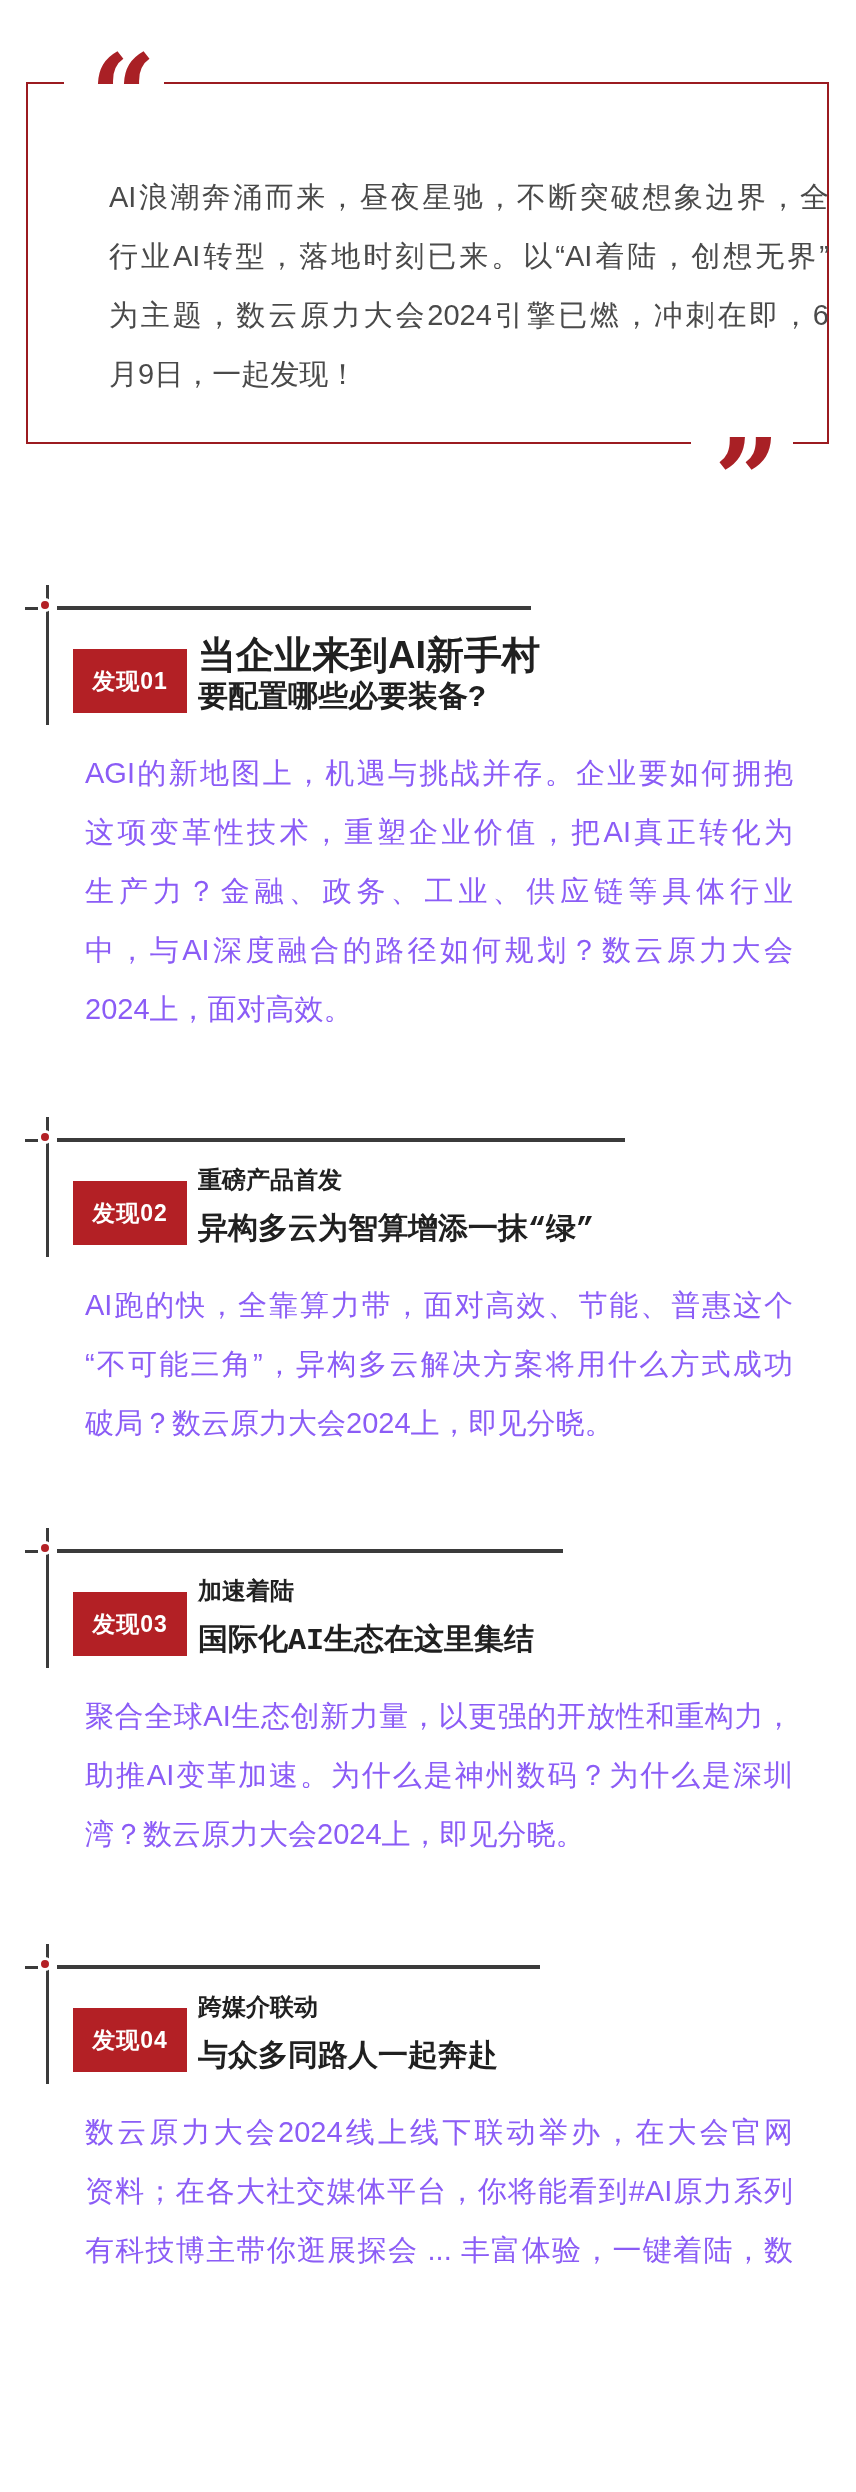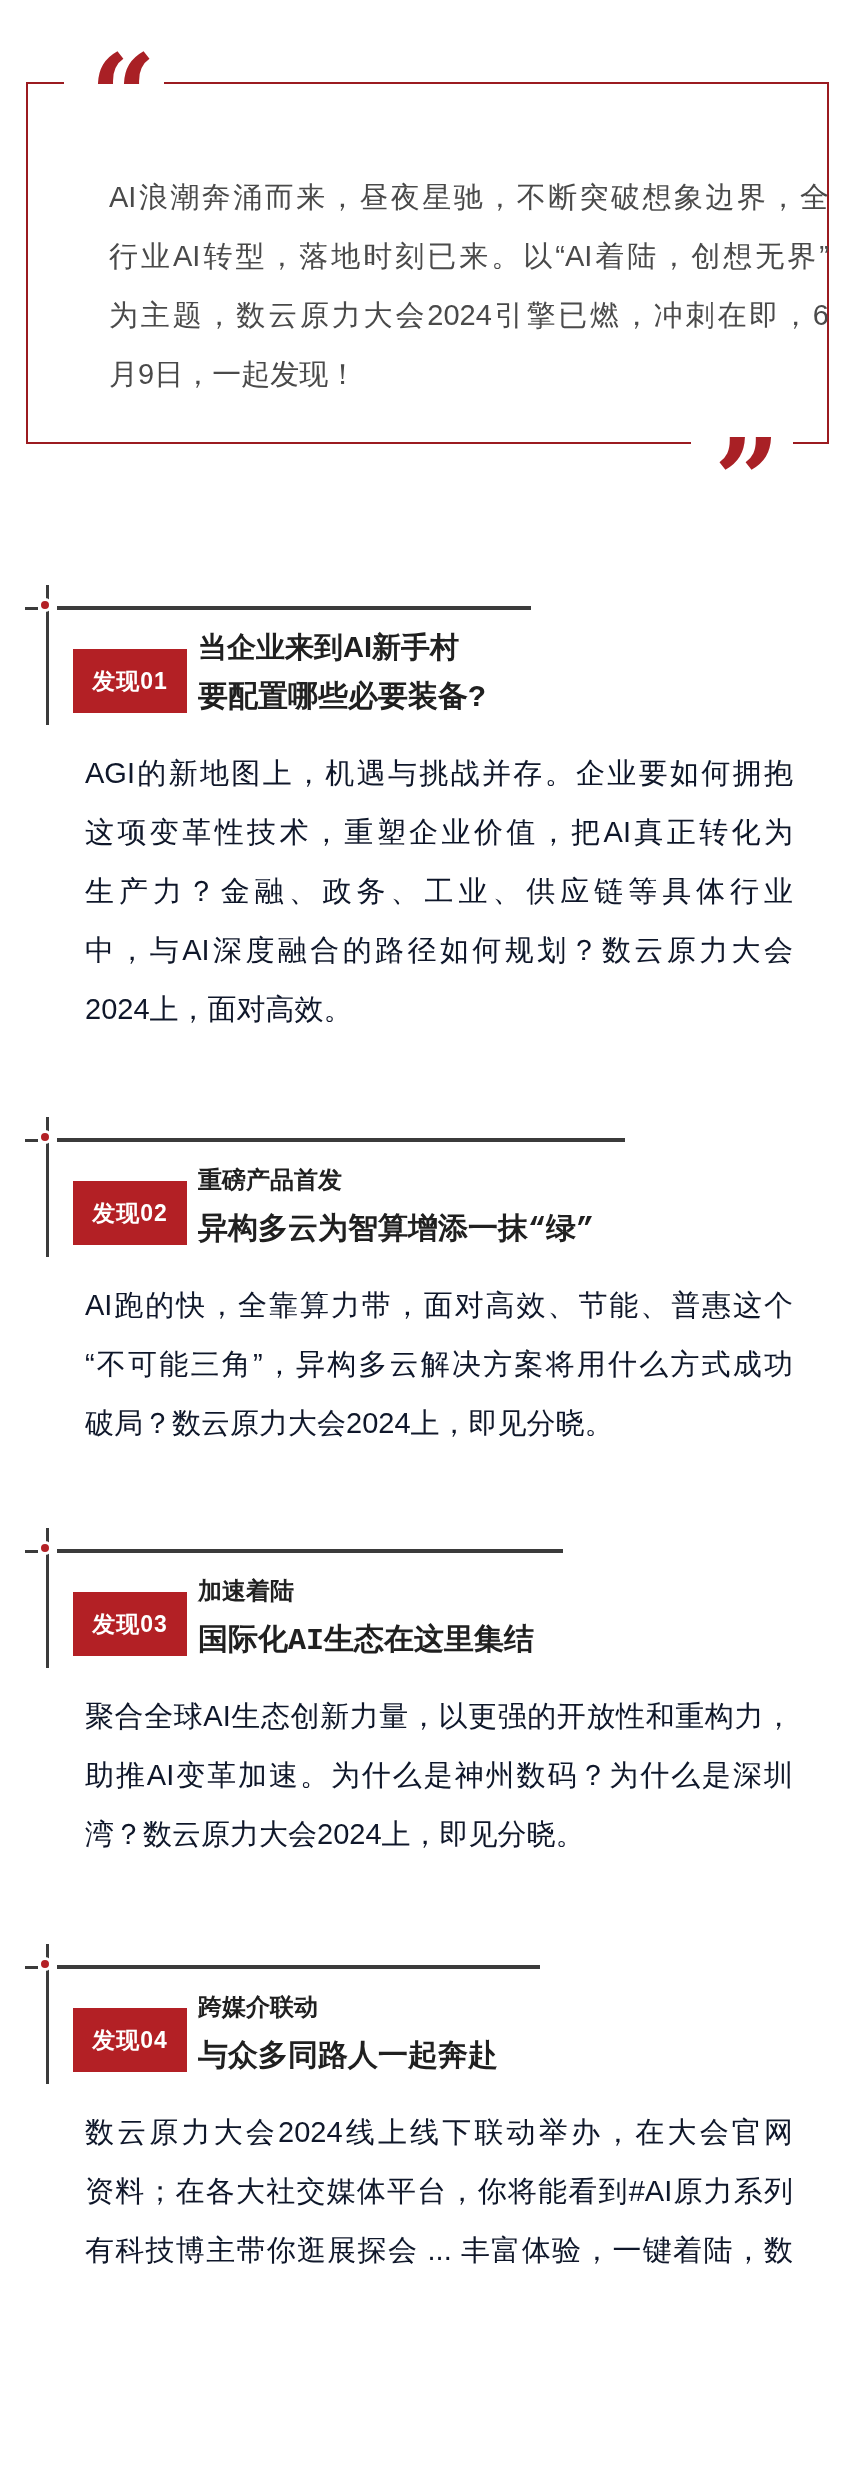--- a/index.html
+++ b/index.html
@@ -33,26 +33,26 @@
   .dash  { position:absolute; left:25px; top:-1px; width:13px; height:3px; background:#3b3b3b; }
   .vline { position:absolute; left:46px; top:-23px; width:3px; height:140px; background:#3b3b3b; }
   .dot   { position:absolute; left:38px; top:-10px; width:14px; height:14px;
     border-radius:50%; background:#b32025; border:3px solid #ffffff; }
 
   .badge { position:absolute; left:73px; top:41px; width:114px; height:64px;
     background:#b32025; color:#ffffff; font-weight:bold; font-size:23px;
     letter-spacing:1px; display:flex; align-items:center; justify-content:center; }
   .kicker { position:absolute; left:198px; top:26px; font-size:24px; font-weight:bold;
     color:#202020; line-height:28px; white-space:nowrap; }
-  .s1 .kicker { font-size:29px; top:24px; line-height:31px; }
+  .s1 .kicker { font-size:38px; top:32px; line-height:31px; }
   .title { position:absolute; left:198px; top:74px; font-size:30px; font-weight:bold;
     color:#202020; line-height:33px; white-space:nowrap;font-family:Liberation Mono, monospace; }
 
   .para { position:absolute; left:85px; top:136px; width:708px;
-    font-size:29px; line-height:59px; color:#0f172a; }
+    font-size:29px; line-height:59px; color:#8b5cf6; }
   .ln { text-align:justify; max-height:59px; overflow:hidden; }
   .ln.j { text-align-last:justify; }
 </style>
 </head>
 <body>
 
 <div class="page">
 
   <div>
     <div class="quote-border"></div>

